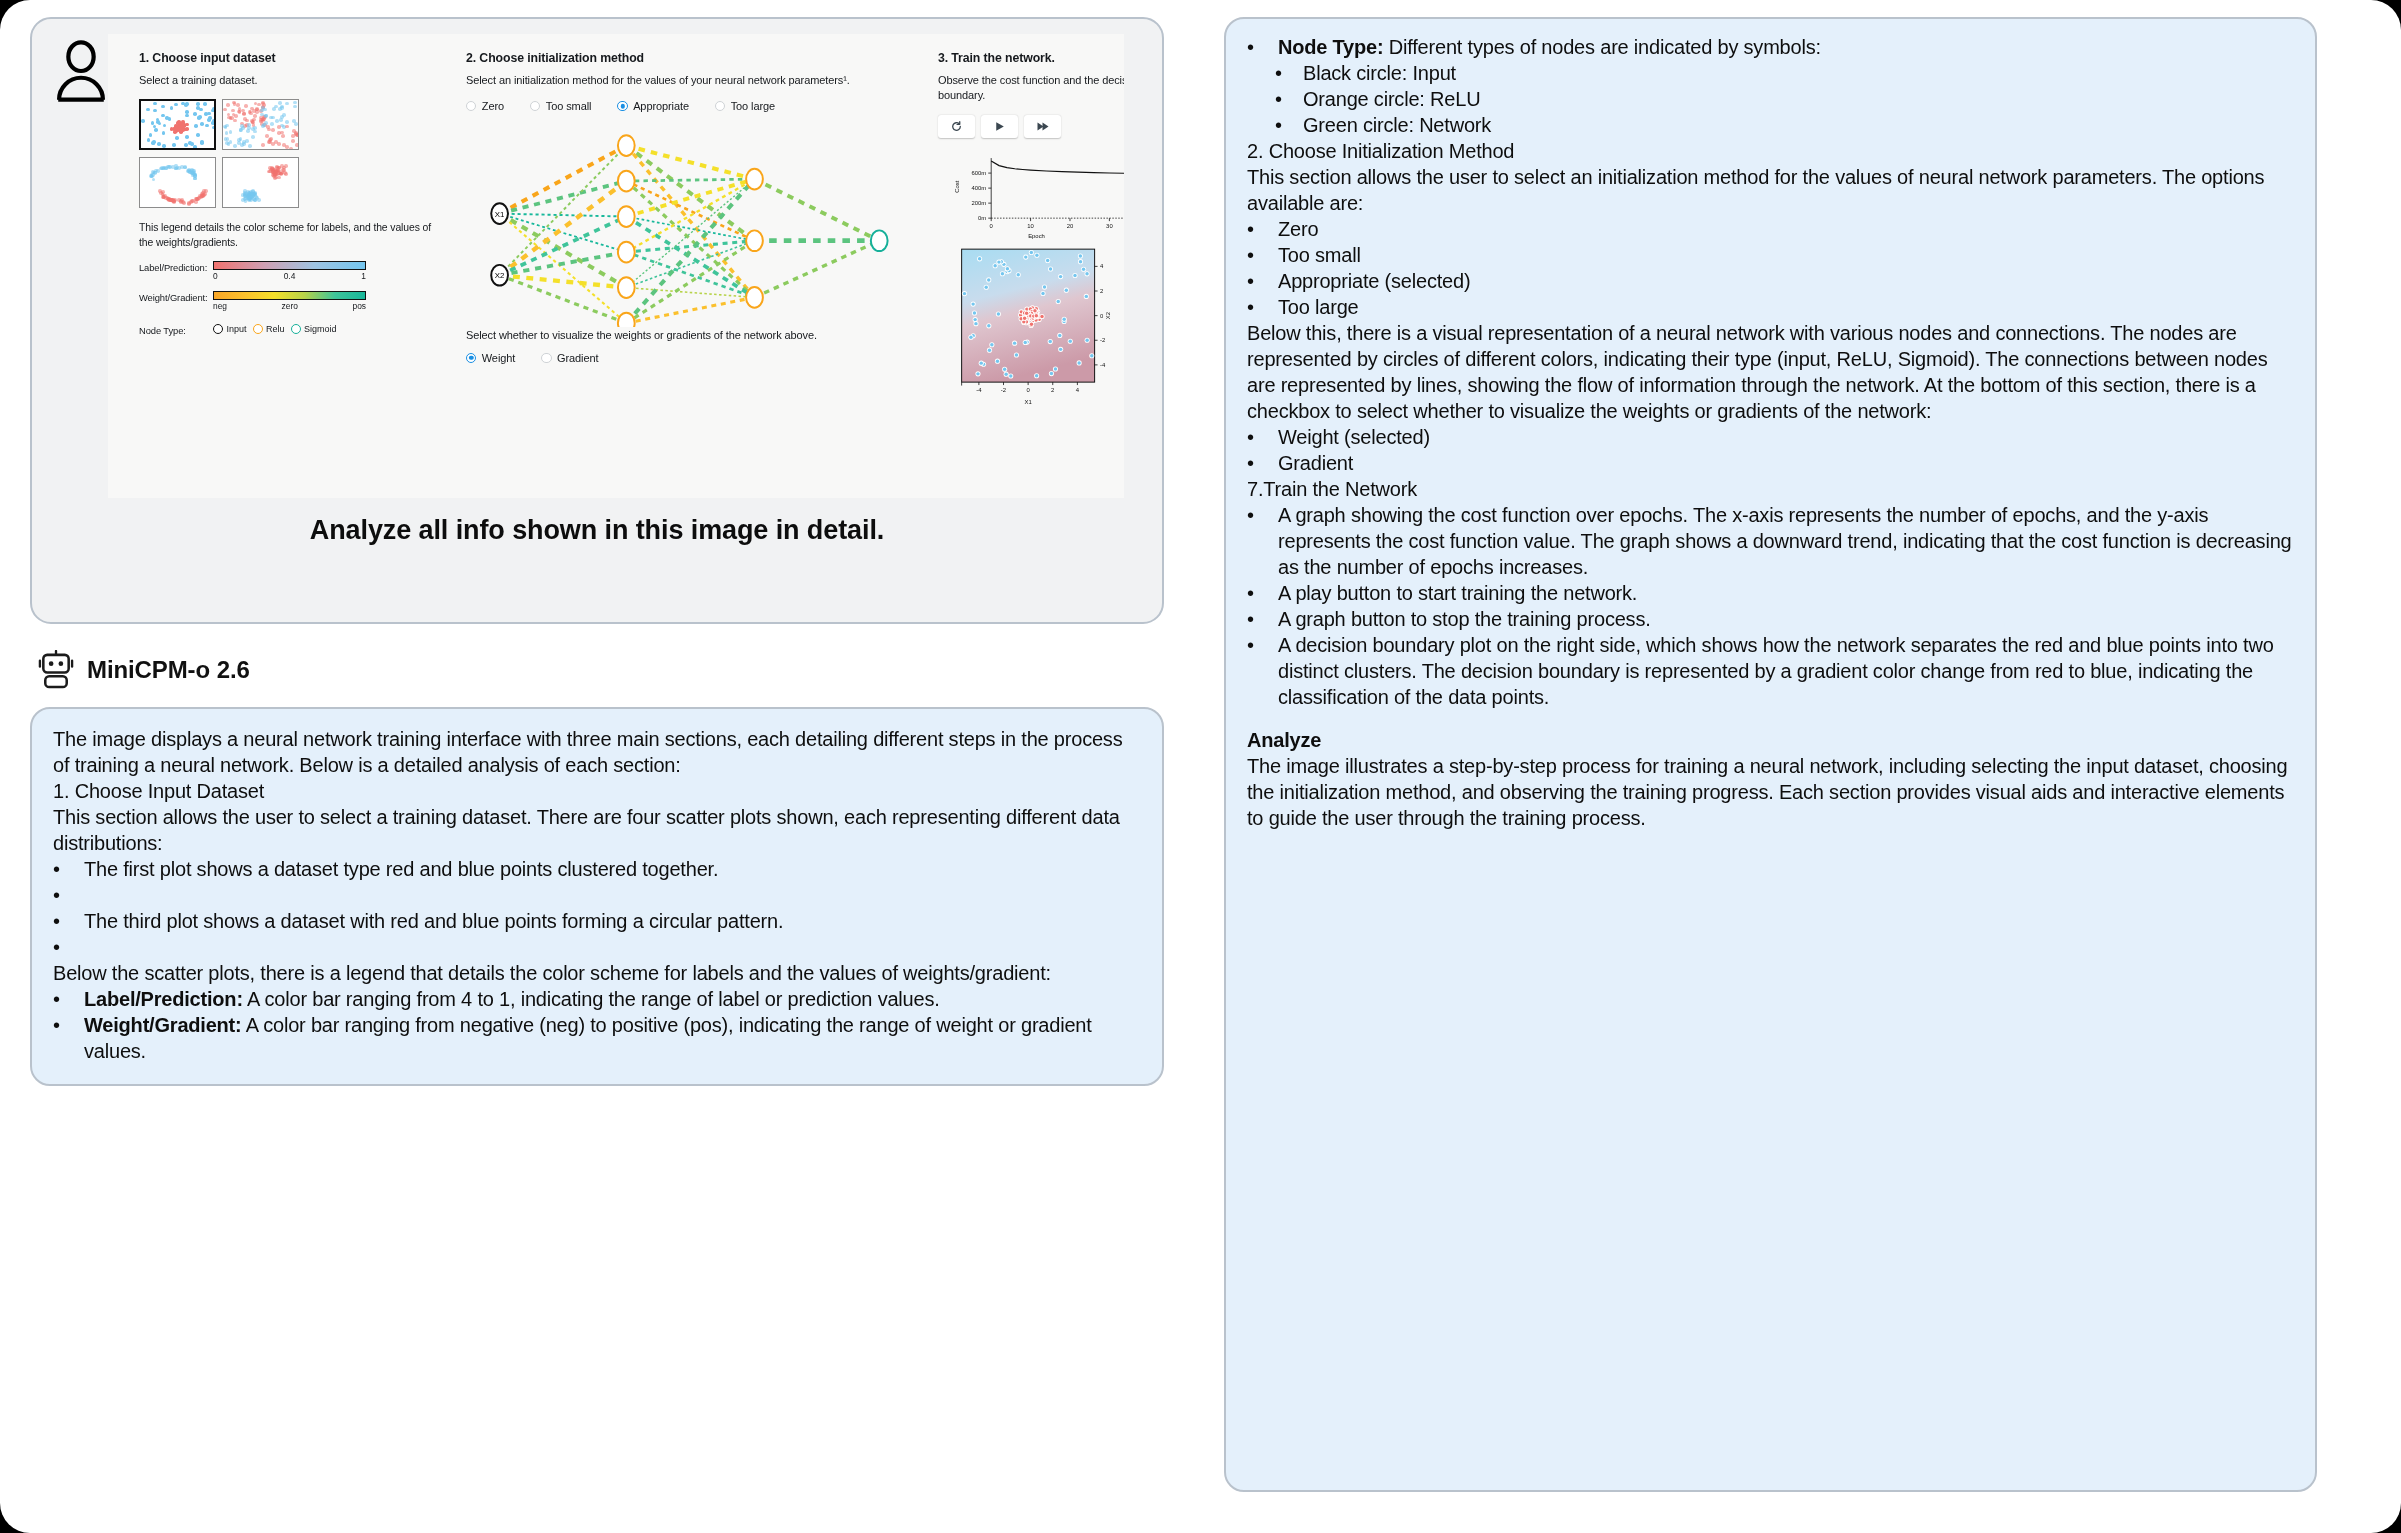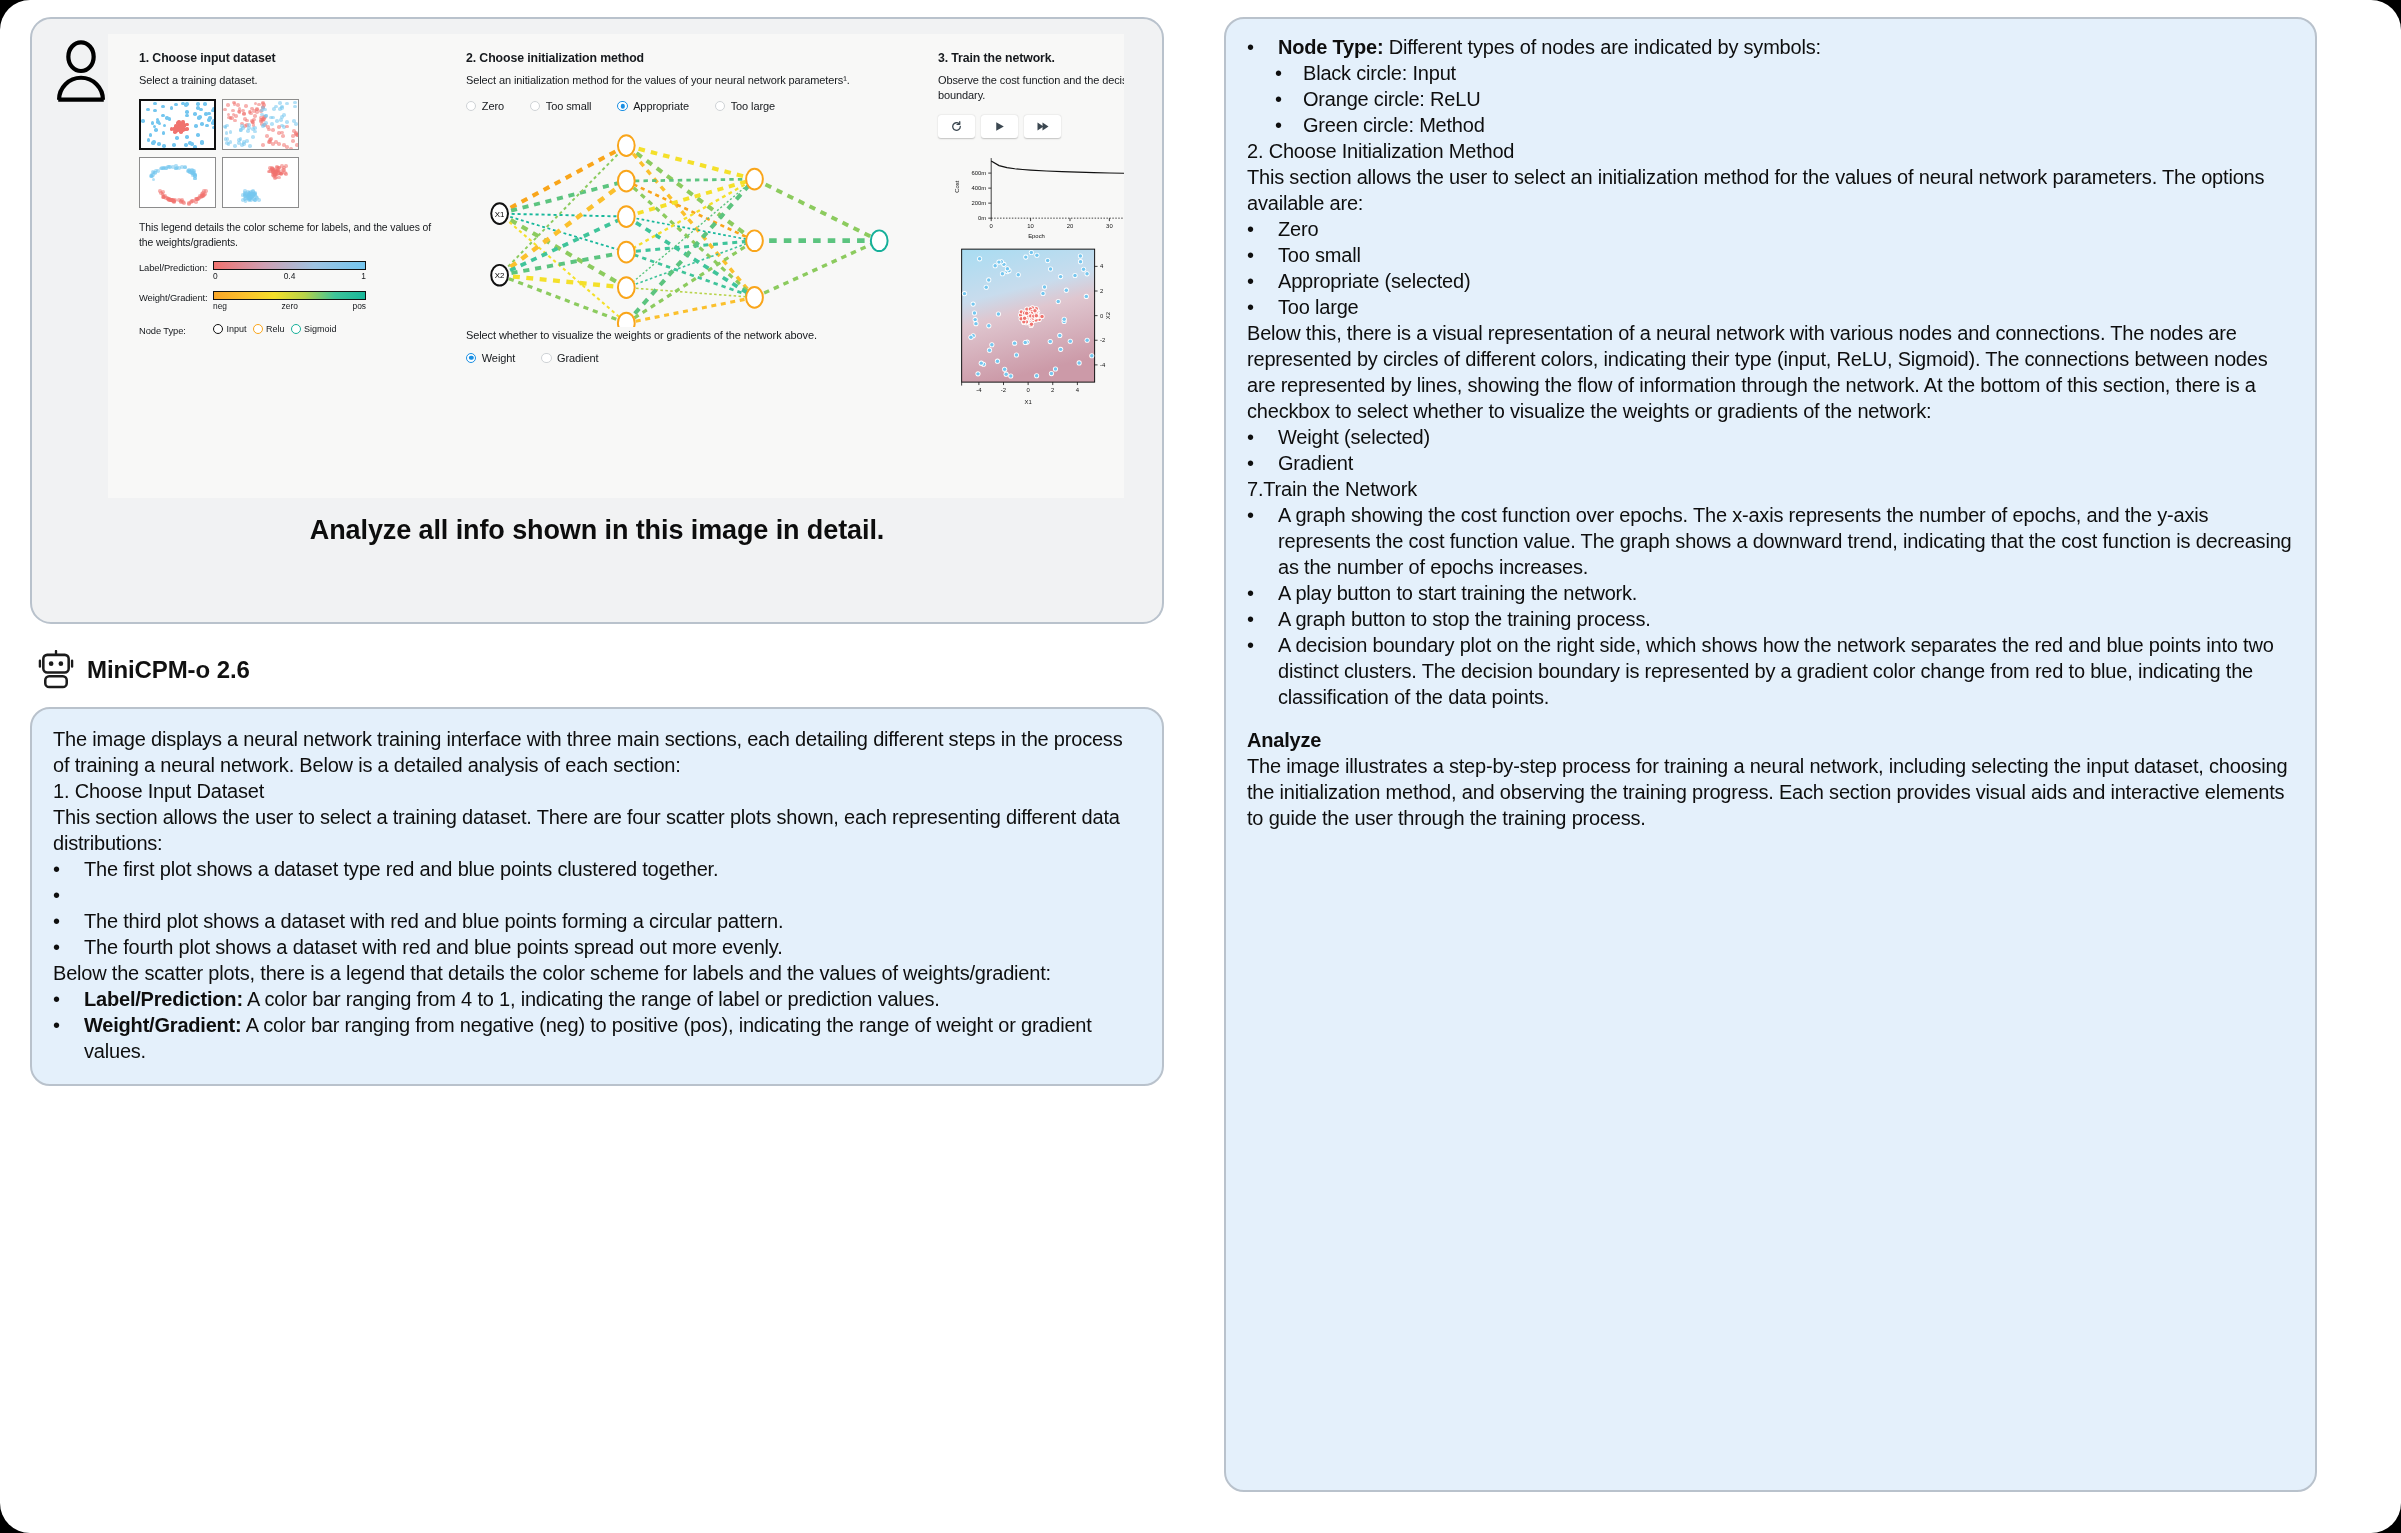--- a/index.html
+++ b/index.html
@@ -1107,21 +1107,20 @@
             </div>
           <div class="li">
               <span class="bul">•</span>
             </div>
           <div class="li">
               <span class="bul">•</span>
               <span>The third plot shows a dataset with red and blue points forming a circular pattern.</span>
             </div>
           <div class="li">
               <span class="bul">•</span>
-              <span>The fourth plot shows a dataset with red and blue points spread out more evenly.</span>
             </div>
           <p>Below the scatter plots, there is a legend that details the color scheme for labels and the values of weights/gradient:</p>
           <div class="li">
               <span class="bul">•</span>
               <span><span class="b">Label/Prediction:</span><span> A color bar ranging from 4 to 1, indicating the range of label or prediction values.</span></span>
             </div>
           <div class="li">
               <span class="bul">•</span>
               <span><span class="b">Weight/Gradient:</span><span> A color bar ranging from negative (neg) to positive (pos), indicating the range of weight or gradient values.</span></span>
             </div>
@@ -1139,21 +1138,21 @@
           <div class="li sub">
               <span class="bul">•</span>
               <span>Black circle: Input</span>
             </div>
           <div class="li sub">
               <span class="bul">•</span>
               <span>Orange circle: ReLU</span>
             </div>
           <div class="li sub">
               <span class="bul">•</span>
-              <span>Green circle: Method</span>
+              <span>Green circle: Network</span>
             </div>
           <p>2. Choose Initialization Method</p>
           <p>This section allows the user to select an initialization method for the values of neural network parameters. The options available are:</p>
           <div class="li">
               <span class="bul">•</span>
               <span>Zero</span>
             </div>
           <div class="li">
               <span class="bul">•</span>
               <span>Too small</span>

